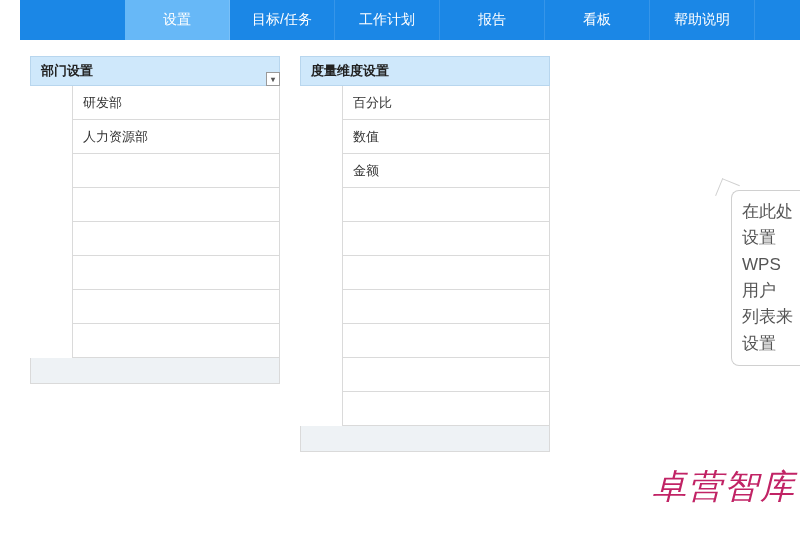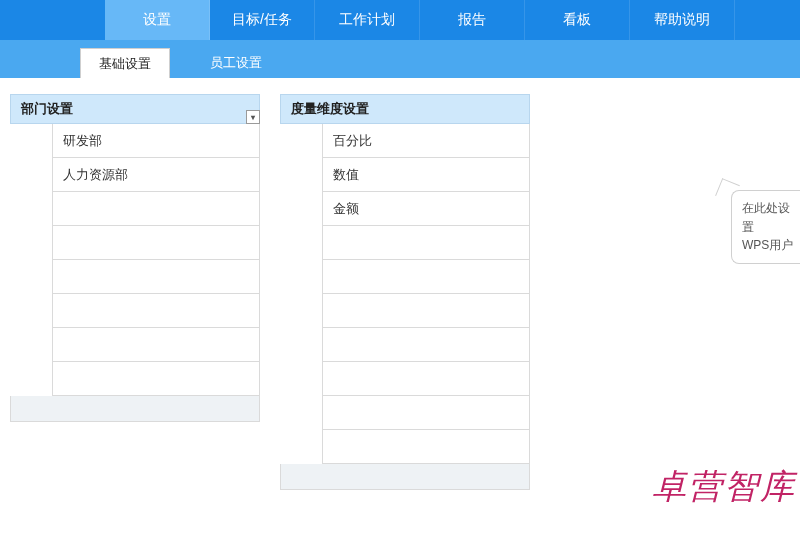--- a/index.html
+++ b/index.html
@@ -1,17 +1,17 @@
 <!DOCTYPE html>
 <html><head>
 <meta charset="utf-8">
 <style>
   * { box-sizing: border-box; margin: 0; padding: 0; }
   html, body { width: 800px; height: 539px; overflow: hidden; font-family: "Microsoft YaHei", Arial, sans-serif; background: #fff; }
-  #wrap { position: relative; width: 800px; height: 512px; }
+  #wrap { position: relative; width: 800px; height: 512px; padding-left: 20px; }
 
   
   .topnav { display: flex; height: 40px; background: #1b87e6; }
   .topnav .spacer-left { width: 105px; background: #1b87e6; }
   .topnav .tab {
     flex: 0 0 auto; min-width: 105px; padding: 0 16px;
     display: flex; align-items: center; justify-content: center;
     font-size: 14px; color: #fff; cursor: pointer;
     border-right: 1px solid rgba(255,255,255,0.12);
   }
@@ -49,21 +49,21 @@
     padding: 0 10px; font-size: 13px; color: #333; background: #fff;
   }
   .row.empty { color: transparent; }
   .footer-row { height: 26px; background: #eef2f5; border: 1px solid #dadada; border-top: none; }
 
   
   .tip {
     position: absolute; right: -1px; top: 190px; width: 70px;
     background: #fff; border: 1px solid #d0d0d0; border-right: none;
     border-radius: 8px 0 0 8px; padding: 8px 6px 8px 10px;
-    font-size: 12px; color: #555; line-height: 1.55;
+    font-size: 17px; color: #555; line-height: 1.55;
     box-shadow: 0 0 0 rgba(0,0,0,0);
   }
   .tip::before {
     content: ""; position: absolute; left: -14px; top: -10px;
     width: 18px; height: 18px; border-top: 1px solid #d0d0d0; border-left: 1px solid #d0d0d0;
     transform: rotate(22deg); background: transparent;
   }
 
   
   .watermark {
@@ -92,28 +92,20 @@
       </div>
     <div class="tab">
         <span>看板</span>
       </div>
     <div class="tab">
         <span>帮助说明</span>
       </div>
     <div class="spacer-right"></div>
   </div>
 
-  <div class="subnav">
-    <div class="subtab active">
-        <span>基础设置</span>
-      </div>
-    <div class="subtab">
-        <span>员工设置</span>
-      </div>
-  </div>
 
   <div class="content">
 
     <div class="panel">
       <div class="panel-header">
         <span>部门设置</span>
         <div class="dropdown-marker">▾</div>
       </div>
       <div class="rows">
         <div class="row">
@@ -155,17 +147,18 @@
         <div class="row empty">&nbsp;</div>
       </div>
       <div class="footer-row"></div>
     </div>
 
   </div>
 
   <div class="tip">
     <div>在此处设置</div>
     <div>WPS用户</div>
+    <div>列表来设置</div>
   </div>
 
   <div class="watermark">卓营智库</div>
 
 </div>
 
 </body></html>

